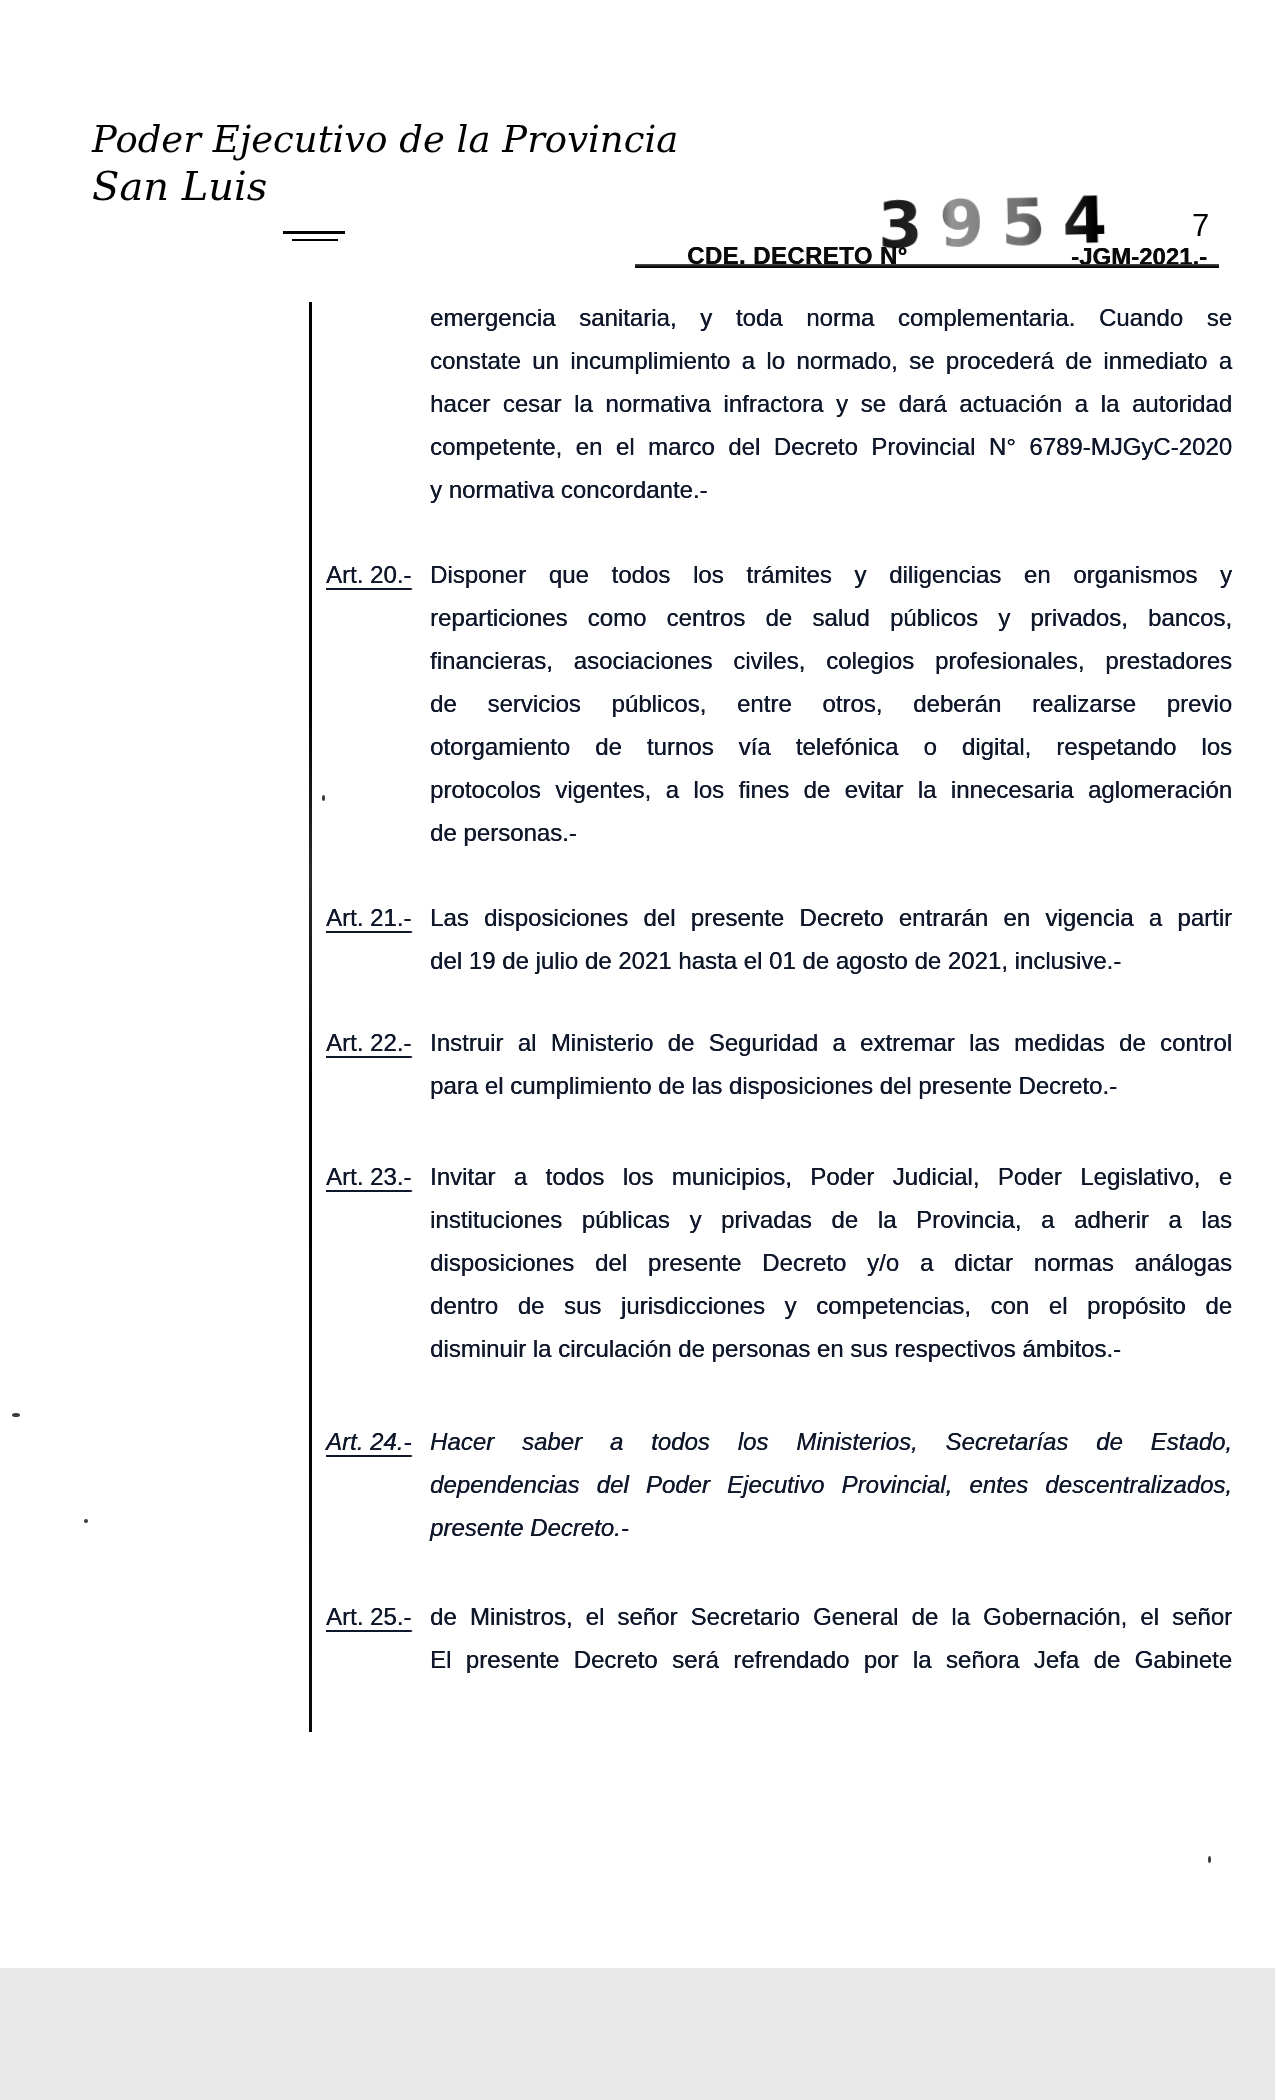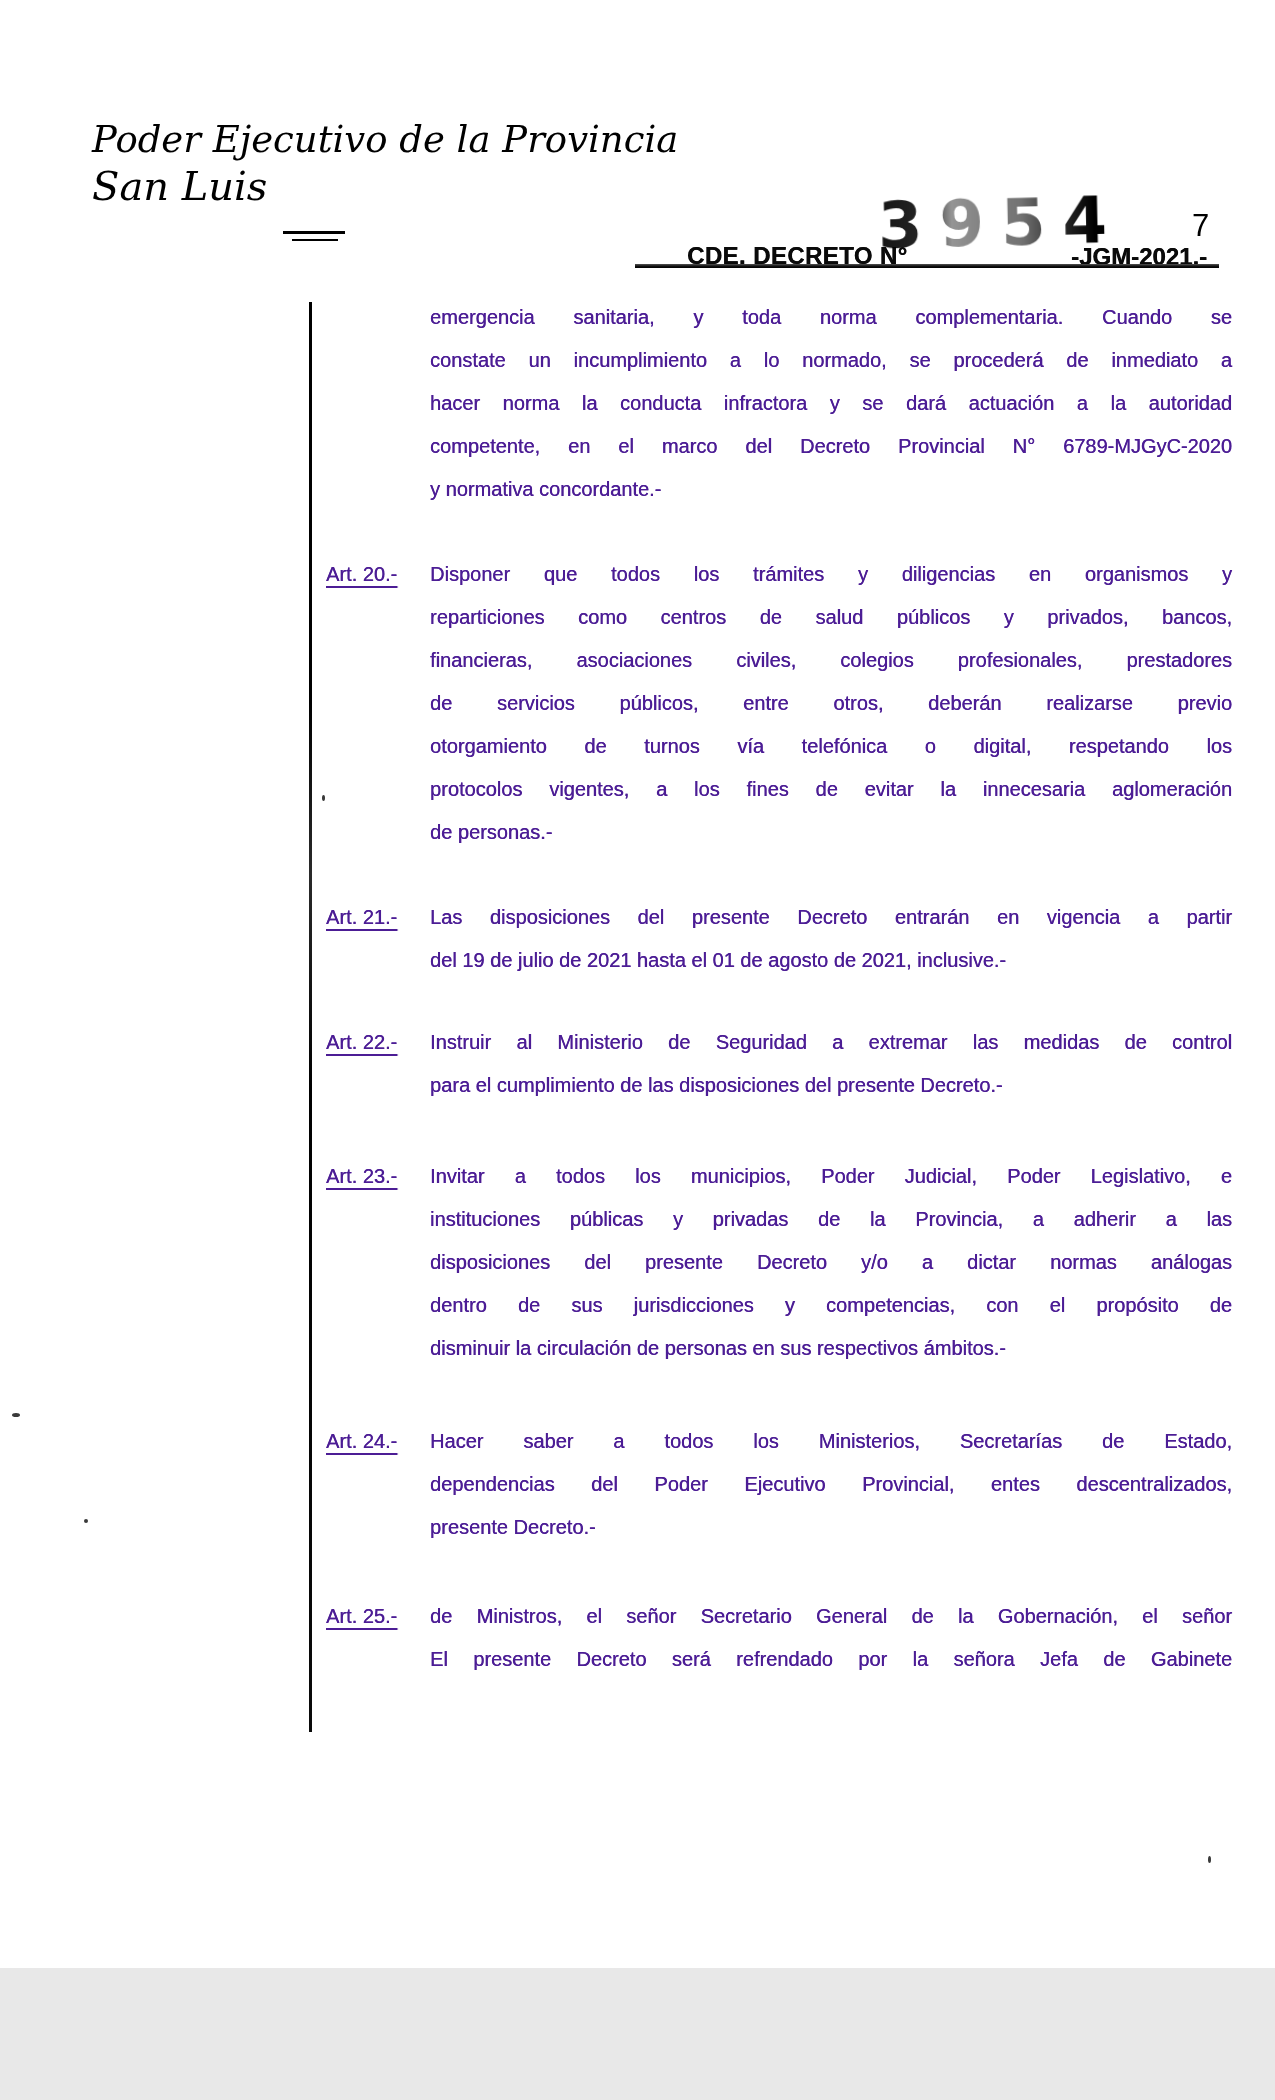--- a/index.html
+++ b/index.html
@@ -104,43 +104,43 @@
     left: 309px; top: 302px;
     width: 3px; height: 1430px;
     background: linear-gradient(180deg, #000 0%, #000 28%, #2a2a2a 40%, #000 55%, #0a0a0a 100%);
   }
 
   
   .content {
     position: absolute;
     left: 326px; top: 296px;
     width: 906px;
-    font-size: 20px;
+    font-size: 24px;
     line-height: 43px;
-    color: #4c1d95;
+    color: #0f172a;
     text-shadow: 0.35px 0 0 currentColor;
   }
   .para {
     position: relative;
     padding-left: 104px;
   }
   .para .art-label {
     position: absolute;
     left: 0; top: 0;
     text-decoration: underline;
     text-underline-offset: 5px;
     white-space: nowrap;
   }
   .ln { text-align: justify; text-align-last: justify; }
   .ln.last { text-align: left; text-align-last: left; }
   .mb-a { margin-bottom: 42px; }
   .mb-b { margin-bottom: 39px; }
   .mb-c { margin-bottom: 48px; }
   .mb-d { margin-bottom: 50px; }
-  .mb-e { margin-bottom: 46px; }
+  .mb-e { margin-bottom: 46px; font-style: italic; }
 
   
   .speck { position: absolute; background: #3a3a3a; border-radius: 50%; }
   .sp1 { left: 12px;  top: 1413px; width: 8px; height: 4px; }
   .sp2 { left: 84px;  top: 1519px; width: 4px; height: 4px; }
   .sp3 { left: 322px; top: 795px;  width: 3px; height: 6px; }
   .sp4 { left: 1208px; top: 1856px; width: 3px; height: 7px; }
   .sp5 { left: 879px; top: 2013px; width: 4px; height: 4px; }
   .sp6 { left: 241px; top: 2062px; width: 3px; height: 3px; }
   .sp7 { left: 841px; top: 2062px; width: 3px; height: 3px; }
@@ -164,21 +164,21 @@
   <div class="decree-suffix">-JGM-2021.-</div>
   <div class="decree-underline"></div>
 
   <div class="margin-line"></div>
 
   <div class="content">
 
     <div class="para mb-a">
       <div class="ln">emergencia sanitaria, y toda norma complementaria. Cuando se</div>
       <div class="ln">constate un incumplimiento a lo normado, se procederá de inmediato a</div>
-      <div class="ln">hacer norma la conducta infractora y se dará actuación a la autoridad</div>
+      <div class="ln">hacer cesar la normativa infractora y se dará actuación a la autoridad</div>
       <div class="ln">competente, en el marco del Decreto Provincial N° 6789-MJGyC-2020</div>
       <div class="ln last">y normativa concordante.-</div>
     </div>
 
     <div class="para mb-a">
       <span class="art-label">Art. 20.-</span>
       <div class="ln">Disponer que todos los trámites y diligencias en organismos y</div>
       <div class="ln">reparticiones como centros de salud públicos y privados, bancos,</div>
       <div class="ln">financieras, asociaciones civiles, colegios profesionales, prestadores</div>
       <div class="ln">de servicios públicos, entre otros, deberán realizarse previo</div>

